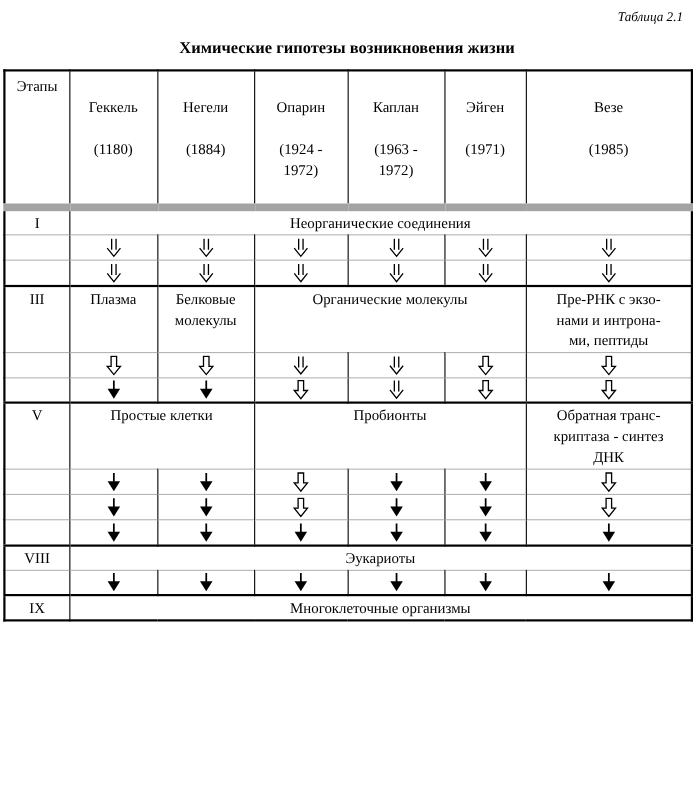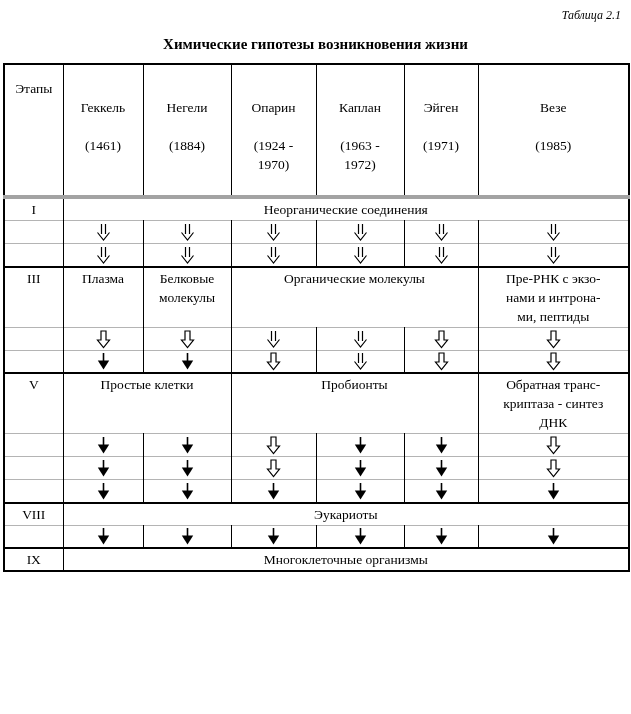--- a/index.html
+++ b/index.html
@@ -20,21 +20,21 @@
   table.hypo {
     border-collapse:collapse; table-layout:fixed;
     width:625px; border:2px solid #000; background:#fff;
   }
   table.hypo td {
     border-left:1px solid #000; border-right:1px solid #000;
     font-size:13.5px; line-height:19px; text-align:center;
     vertical-align:top; padding:1px 2px; white-space:pre-line;
     overflow:hidden;
   }
-  tr.header-row td { border-bottom:4px solid #a3a3a3; padding-top:14px; padding-bottom:2px; }
+  tr.header-row td { border-bottom:7px solid #a3a3a3; padding-top:4px; padding-bottom:2px; }
   tr.stage-row td  { border-top:2px solid #000; }
   tr.stage-row     { height:22px; }
   tr.arrow-row td  { border-top:1px solid #b4b4b4; vertical-align:middle; padding:0; }
   tr.arrow-row     { height:23px; }
   td.bold { font-weight:normal; }
   td.stage-num { vertical-align:top; }
   svg.ar { display:inline-block; vertical-align:middle; }
 </style>
 </head>
 <body>
@@ -53,30 +53,30 @@
       <col style="width:85px">
         <col style="width:88px">
         <col style="width:74px">
       <col style="width:151px">
     </colgroup>
     <thead>
       <tr class="header-row">
         <td>Этапы</td>
         <td>
           <div>Геккель</div>
-          <div>(1461)</div>
+          <div>(1180)</div>
         </td>
         <td>
           <div>Негели</div>
           <div>(1884)</div>
         </td>
         <td>
           <div>Опарин</div>
           <div>(1924 -
-1970)</div>
+1972)</div>
         </td>
         <td>
           <div>Каплан</div>
           <div>(1963 -
 1972)</div>
         </td>
         <td>
           <div>Эйген</div>
           <div>(1971)</div>
         </td>

